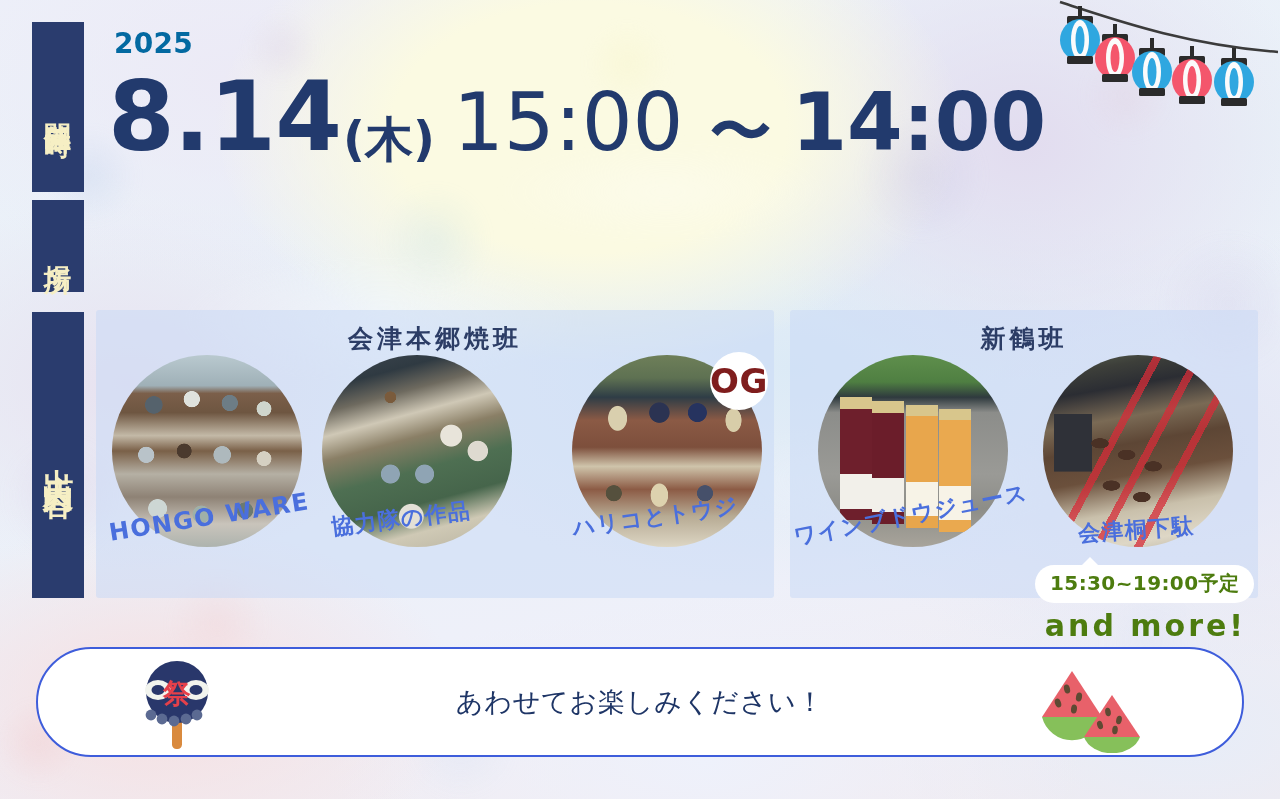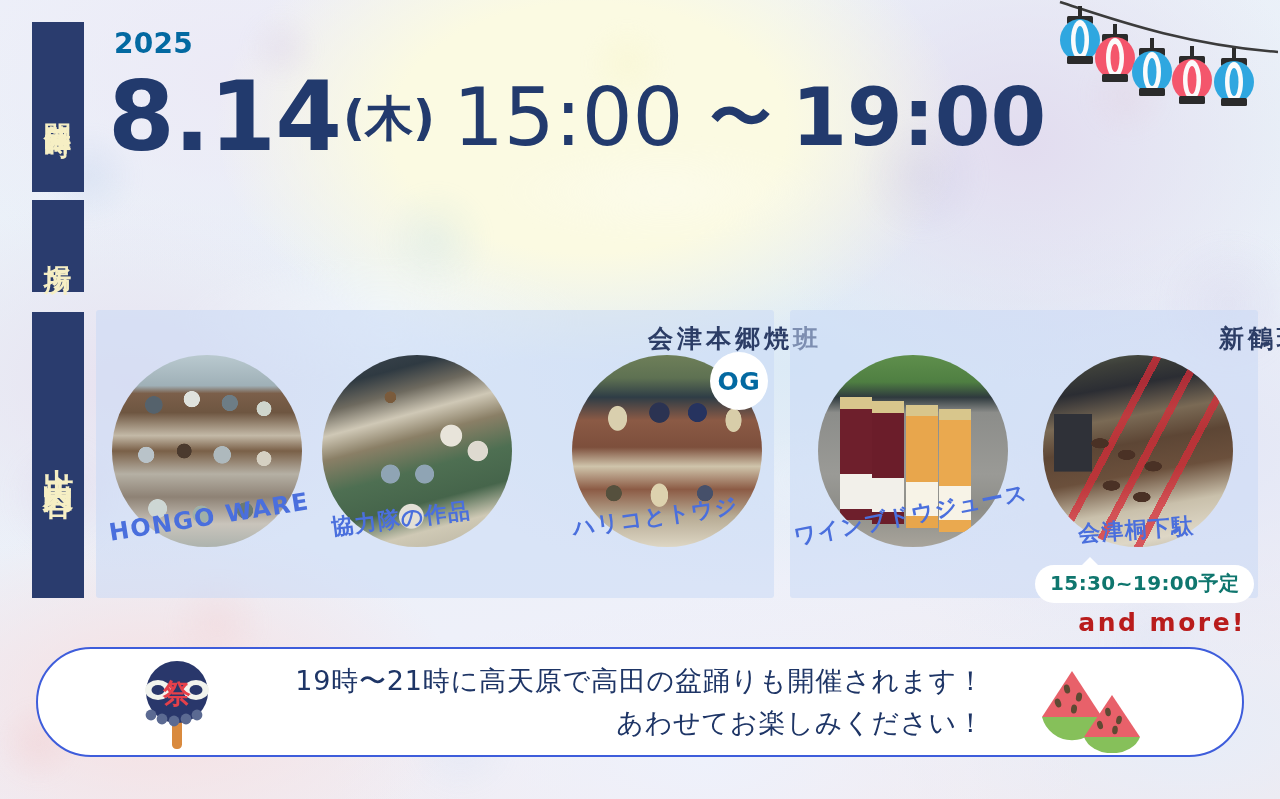--- a/index.html
+++ b/index.html
@@ -84,21 +84,21 @@
   #vlabel-vendors  { left: 32px; top: 312px; width: 52px; height: 286px; font-size: 31px; letter-spacing: .18em; }
 
   
   #year {
     position: absolute; left: 114px; top: 30px;
     font-size: 28px; font-weight: 900; color: #0369a1;
     letter-spacing: .01em; line-height: 1;
   }
   #date-row {
     position: absolute; left: 108px; top: 72px;
-    display: flex; align-items: center; color: #223a6d;
+    display: flex; align-items: flex-end; color: #223a6d;
     white-space: nowrap;
   }
   #date-big   { font-size: 96px; font-weight: 900; line-height: .95; letter-spacing: -.01em; }
   #date-dow   { font-size: 48px; font-weight: 800; line-height: 1; margin-left: 2px; }
   #time-start { font-size: 80px; font-weight: 400; line-height: 1; margin-left: 18px; }
   #time-tilde { font-size: 62px; font-weight: 800; line-height: 1; margin-left: 26px; margin-right: 20px; }
   #time-end   { font-size: 80px; font-weight: 900; line-height: 1; }
 
   #place-row {
     position: absolute; left: 110px; top: 198px;
@@ -115,22 +115,22 @@
   .panel {
     position: absolute;
     background: rgba(199,217,245,.52);
     border-radius: 3px;
   }
   #panel-hongo  { left: 96px;  top: 310px; width: 678px; height: 288px; }
   #panel-niitsuru { left: 790px; top: 310px; width: 468px; height: 288px; }
 
   .panel-title {
     position: absolute; top: 12px; left: 0; width: 100%;
-    text-align: right; font-size: 25px; font-weight: 800;
-    color: #2c3d66; letter-spacing: .16em; margin-left: 48px;
+    text-align: center; font-size: 25px; font-weight: 800;
+    color: #2c3d66; letter-spacing: .16em;
   }
 
   .photo {
     position: absolute;
     border-radius: 50%;
     overflow: hidden;
   }
   .photo-inner { position: absolute; inset: 0; }
 
   .caption {
@@ -154,44 +154,44 @@
   #cap-hariko      { left: 572px; top: 502px; font-size: 22px; transform: rotate(-8deg); }
   #cap-juice       { left: 792px; top: 500px; font-size: 22px; transform: rotate(-11deg); }
   #cap-geta        { left: 1078px; top: 515px; font-size: 22px; transform: rotate(-4deg); }
 
   
   #og-badge {
     position: absolute; left: 710px; top: 352px;
     width: 58px; height: 58px; border-radius: 50%;
     background: #fff;
     display: flex; align-items: center; justify-content: center;
-    color: #0369a1; font-size: 25px; font-weight: 900; letter-spacing: .02em;
+    color: #7f1d1d; font-size: 34px; font-weight: 900; letter-spacing: .02em;
   }
 
   
   #time-badge {
     position: absolute; left: 1035px; top: 565px;
     padding: 5px 15px 6px;
     background: #fff;
     border-radius: 20px;
-    color: #0f766e;
+    color: #4d7c0f;
     font-size: 20px; font-weight: 700; letter-spacing: .02em;
     white-space: nowrap;
   }
   #time-badge::before {
     content: "";
     position: absolute; left: 46px; top: -8px;
     border-left: 9px solid transparent;
     border-right: 9px solid transparent;
     border-bottom: 9px solid #fff;
   }
 
   #and-more {
     position: absolute; right: 34px; top: 608px;
-    font-size: 25px; font-weight: 800; color: #b91c1c;
+    font-size: 30px; font-weight: 800; color: #4d7c0f;
     letter-spacing: .10em;
   }
 
   
   #banner {
     position: absolute;
     left: 36px; top: 647px;
     width: 1208px; height: 110px;
     background: #ffffff;
     border: 2px solid #3e5ddb;
@@ -224,21 +224,21 @@
   <div class="vlabel" id="vlabel-place">場所</div>
   <div class="vlabel" id="vlabel-vendors">出店内容</div>
 
   <div id="year">2025</div>
 
   <div id="date-row">
     <span id="date-big">8.14</span>
     <span id="date-dow">(木)</span>
     <span id="time-start">15:00</span>
     <span id="time-tilde">〜</span>
-    <span id="time-end">19:00</span>
+    <span id="time-end">14:00</span>
   </div>
 
 
   <div id="lanterns">
     <svg width="250" height="135" viewBox="0 0 250 135">
       <path d="M30 2 C80 18 150 44 248 52" stroke="#3b3b3b" stroke-width="2.6" fill="none"></path>
 
       <g transform="translate(38,18)">
         <rect x="10" y="-12" width="4" height="12" fill="#2b2b2b"></rect>
         <rect x="-1" y="-2" width="26" height="8" rx="1.5" fill="#2b2b2b"></rect>
@@ -405,21 +405,20 @@
             <circle cx="28" cy="60" r="5.4"></circle>
           <circle cx="40" cy="62" r="5.4"></circle>
             <circle cx="52" cy="60" r="5.4"></circle>
           <circle cx="63" cy="56" r="5.4"></circle>
         </g>
         <text x="43" y="44" font-family="'DejaVu Sans','Liberation Sans',sans-serif" font-size="28" font-weight="900" fill="#e5404a" text-anchor="middle">祭</text>
       </svg>
     </span>
 
     <div id="banner-text">
-      <span>19時〜21時に高天原で高田の盆踊りも開催されます！</span>
       <span id="banner-line2">あわせてお楽しみください！</span>
     </div>
 
     <span id="melons">
       <svg width="128" height="86" viewBox="0 0 128 86">
         <g transform="translate(0,0)">
           <path d="M36 4 L66 50 L6 50 Z" fill="#e8616a"></path>
           <path d="M6 50 L66 50 A31 31 0 0 1 6 50 Z" fill="#86c05a"></path>
           <path d="M8 50 L64 50 A29 20 0 0 1 8 50 Z" fill="#fbfbfb" opacity=".85"></path>
           <path d="M7 50 L65 50 A30 24 0 0 1 7 50 Z" fill="#86c05a"></path>

